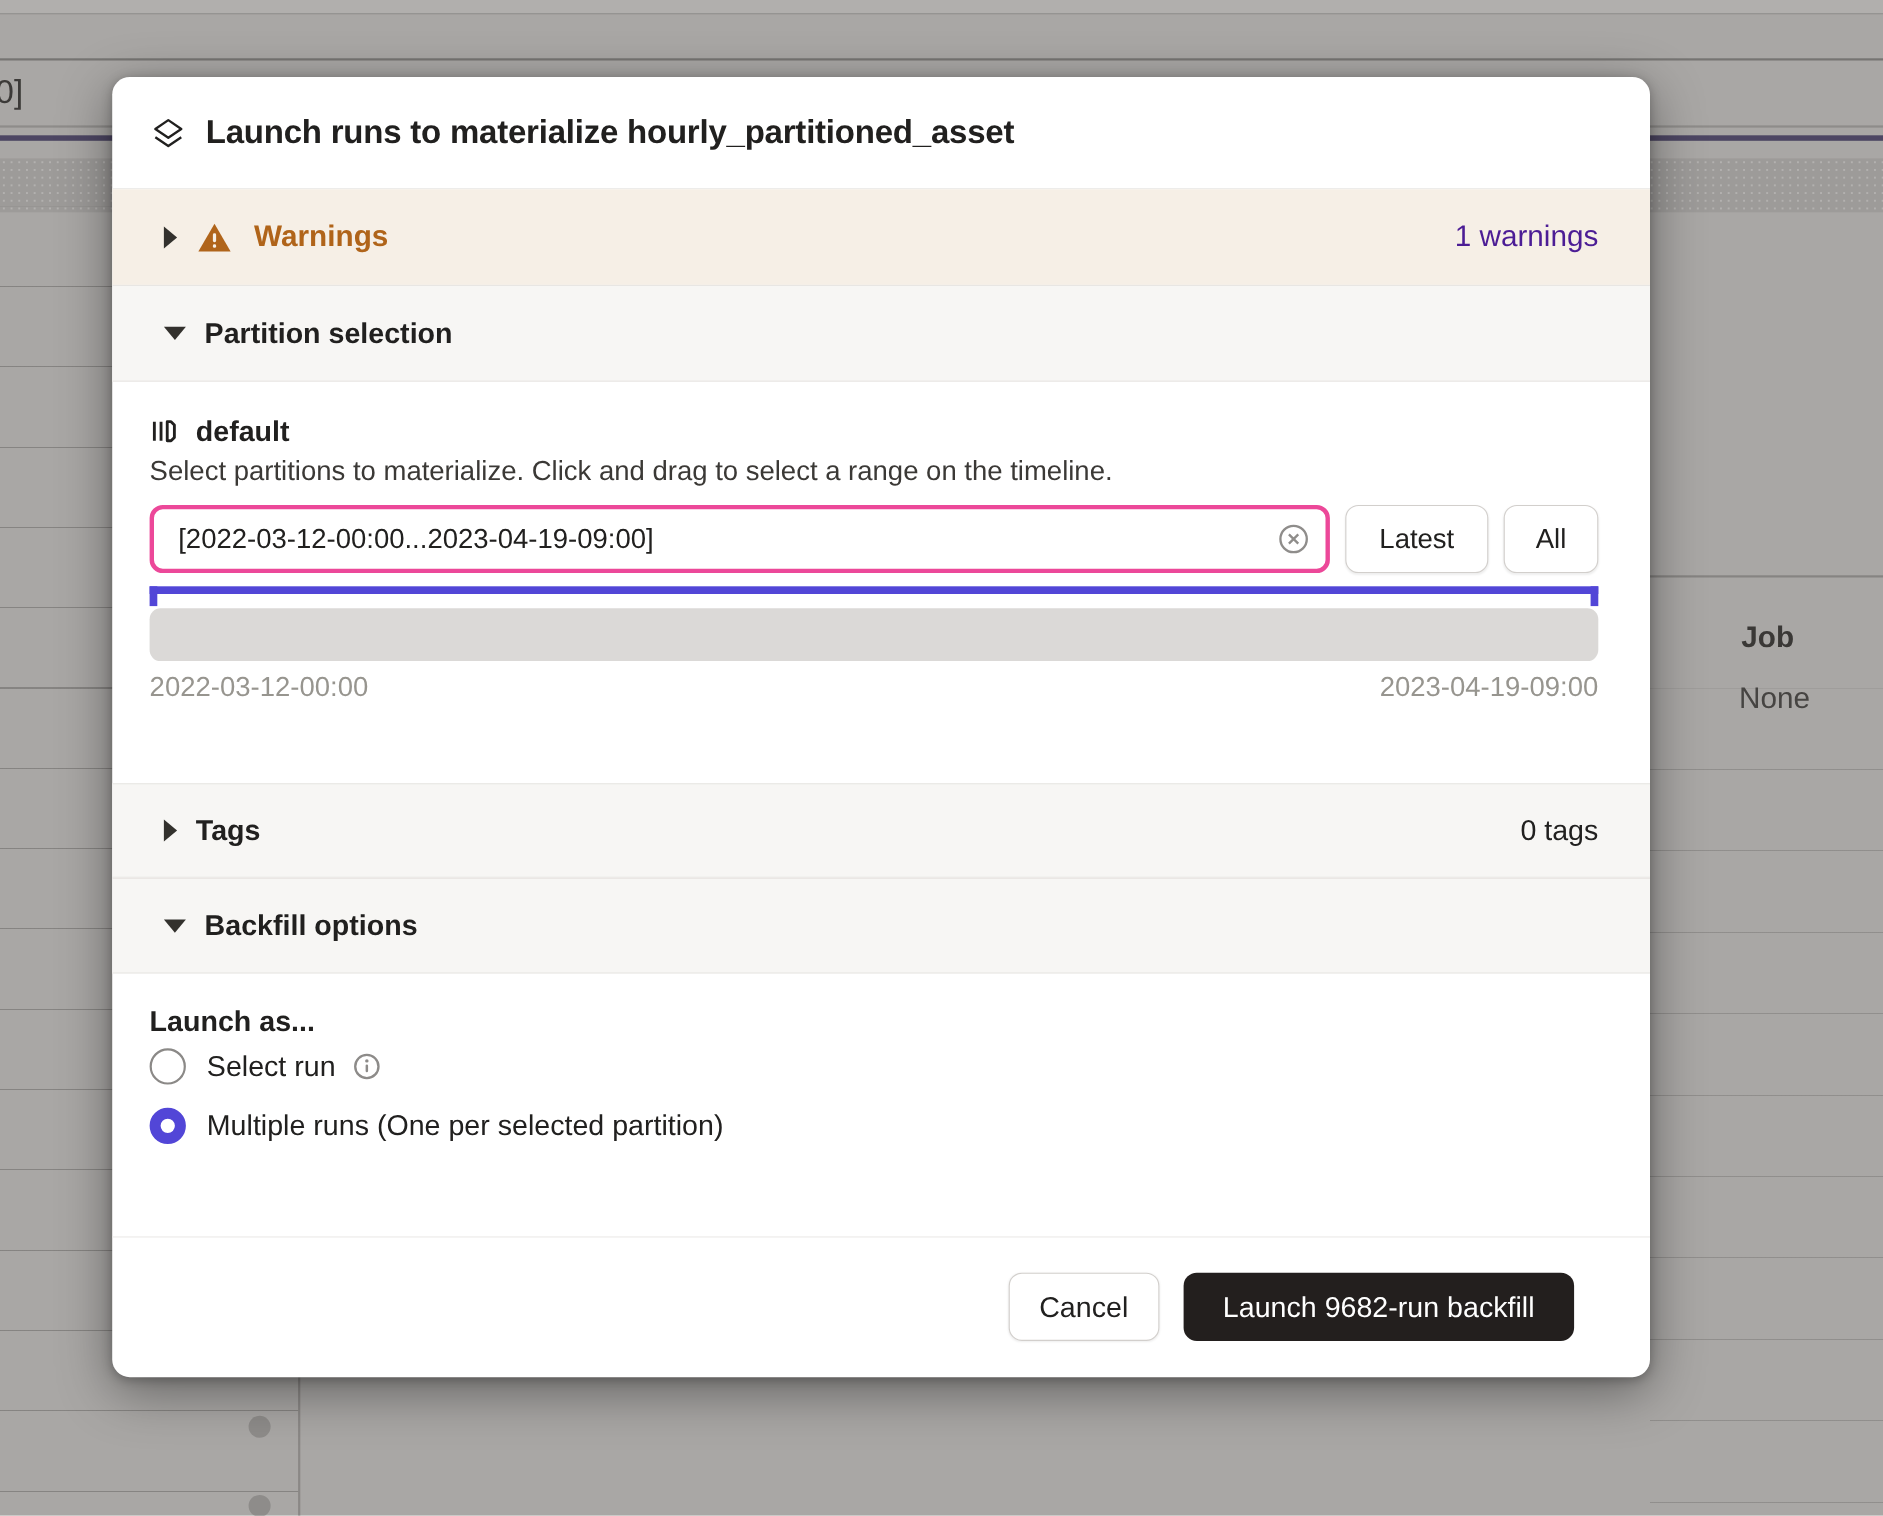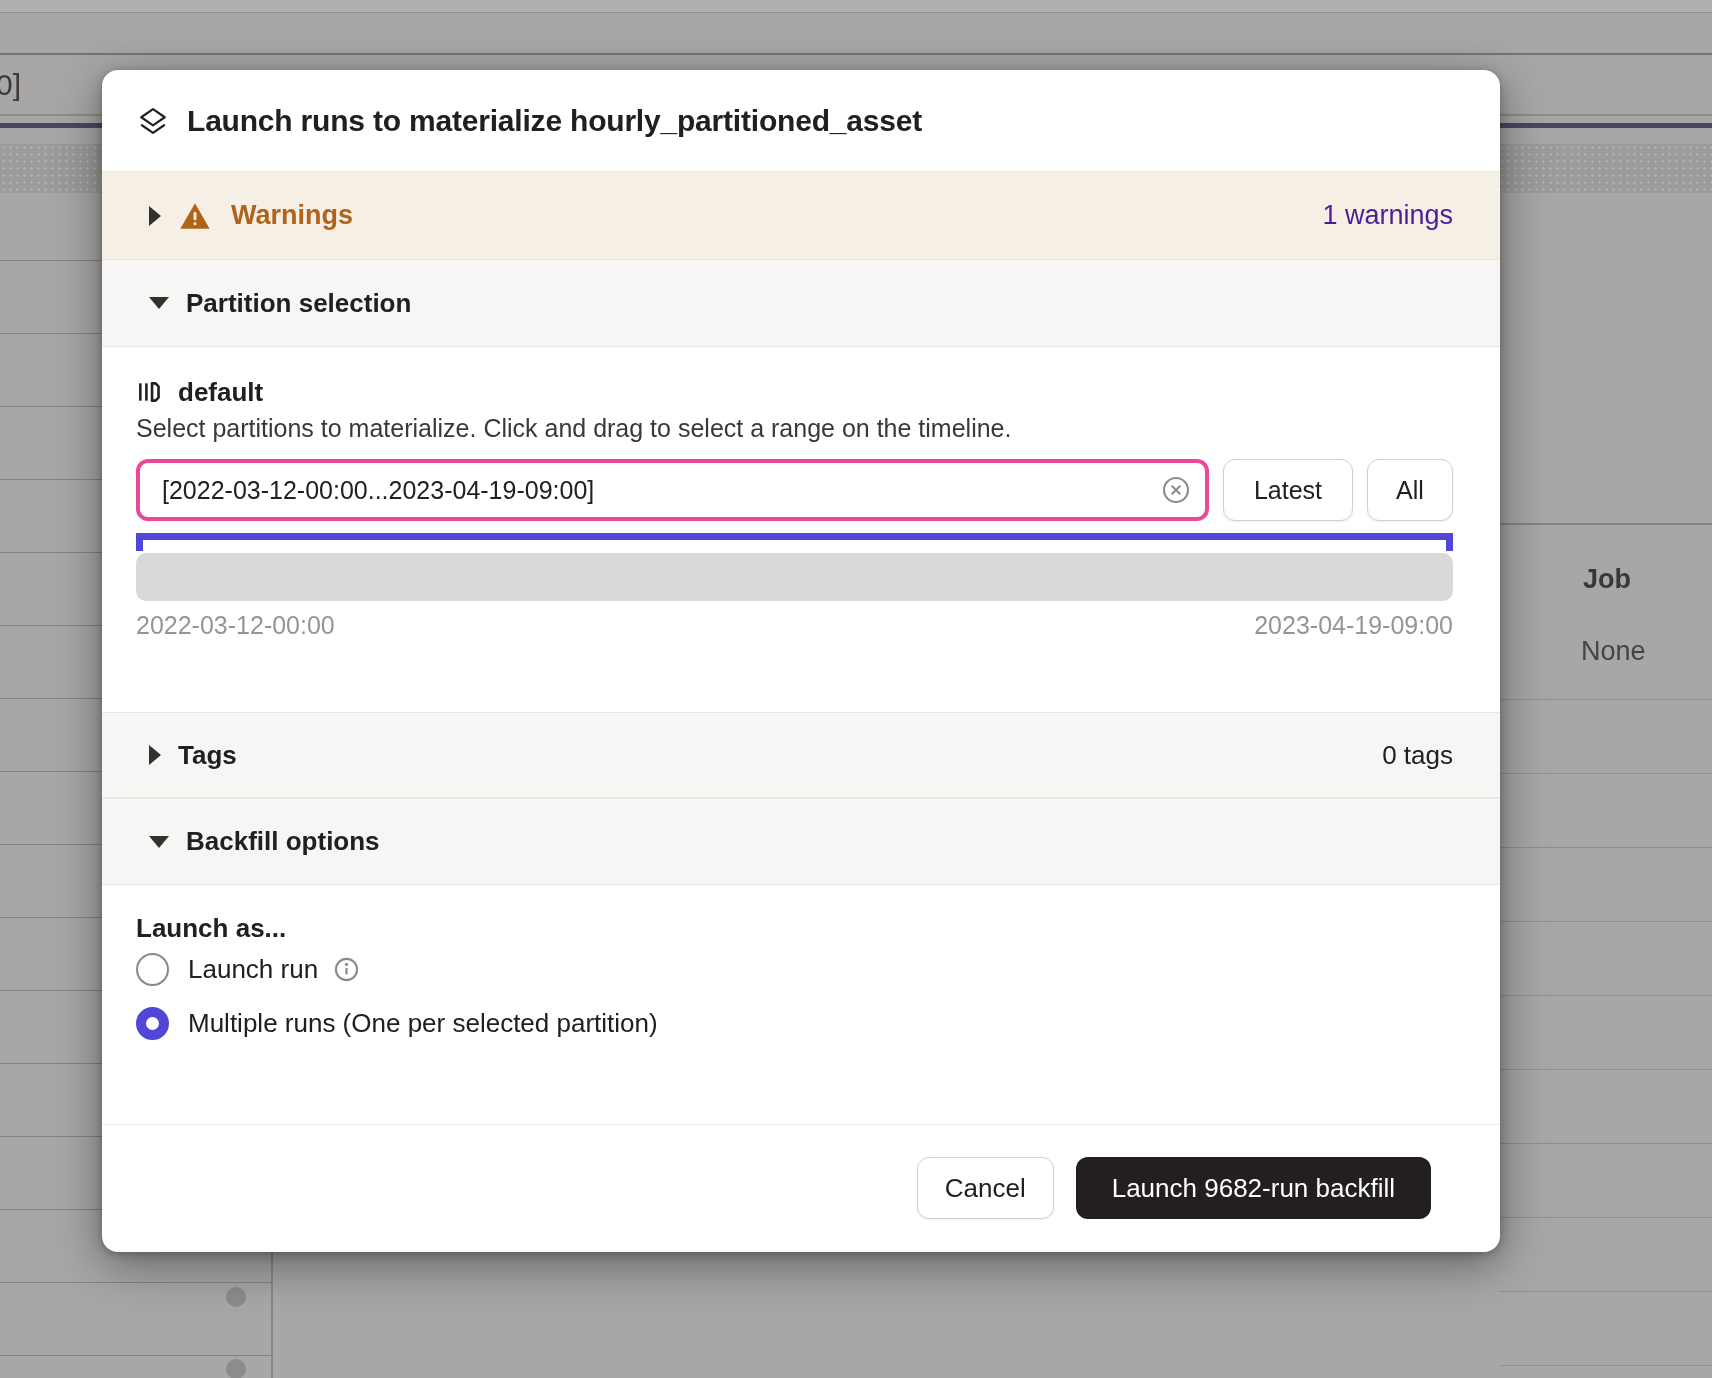--- a/index.html
+++ b/index.html
@@ -18,21 +18,21 @@
   .bg-cliptext { top:68px; left:-4px; font-size:30px; color:#3c3a38; }
   .bg-rows-left { top:188px; left:0; width:272px; height:1190px;
     background:repeating-linear-gradient(to bottom, transparent 0 72px, rgba(105,103,101,.55) 72px 73px); }
   .bg-rows-right { top:626px; left:1500px; width:212px; height:752px;
     background:repeating-linear-gradient(to bottom, transparent 0 73px, rgba(115,113,111,.45) 73px 74px); }
   .bg-line-jobhdr { top:523px; left:1500px; width:212px; height:2px; background:#868482; }
   .bg-vline { top:1252px; left:271px; width:2px; height:126px; background:#8a8886; }
   .bg-dot { width:20px; height:20px; border-radius:50%; background:#8e8c8a; left:226px; }
   .bg-dot1 { top:1287px; } .bg-dot2 { top:1359px; }
   .bg-job-h { top:564px; left:1583px; font-size:27px; font-weight:700; color:#3a3836; }
-  .bg-job-v { top:636px; left:1581px; font-size:27px; color:#464442; }
+  .bg-job-v { top:620px; left:1581px; font-size:27px; color:#464442; }
 
   
   .modal { position:absolute; left:102px; top:70px; width:1398px; height:1182px; background:#fff;
     border-radius:16px; box-shadow:0 12px 48px rgba(0,0,0,.42), 0 2px 10px rgba(0,0,0,.25);
     z-index:5; overflow:hidden; color:#21201f; }
 
   .mhdr { height:102px; display:flex; align-items:center; padding:0 47px 0 36px; gap:19px;
     border-bottom:1px solid #eceae8; }
   .mhdr .ttl { font-size:30px; font-weight:700; letter-spacing:-0.2px; }
 
@@ -195,21 +195,21 @@
         <span class="sec-label">Backfill options</span>
       </div>
     </div>
 
     <div class="options">
 
       <div class="launch-as">Launch as...</div>
 
       <div class="radio-row">
         <span class="radio off"></span>
-        <span class="opt-label">Launch run</span>
+        <span class="opt-label">Select run</span>
         <span class="info">
           <svg width="27" height="27" viewBox="0 0 24 24">
             <circle cx="12" cy="12" r="9.4" fill="none" stroke="#8d8b89" stroke-width="1.9"></circle>
             <rect x="11" y="10.4" width="2" height="6.2" rx="1" fill="#8d8b89"></rect>
             <circle cx="12" cy="7.5" r="1.4" fill="#8d8b89"></circle>
           </svg>
         </span>
       </div>
 
       <div class="radio-row">

